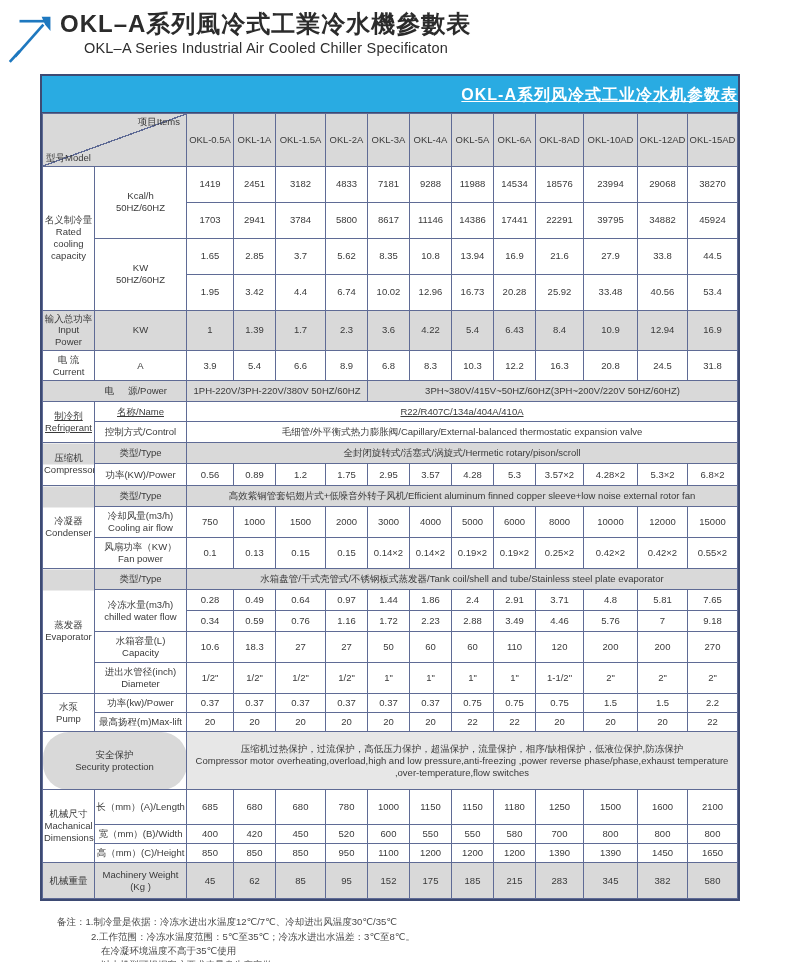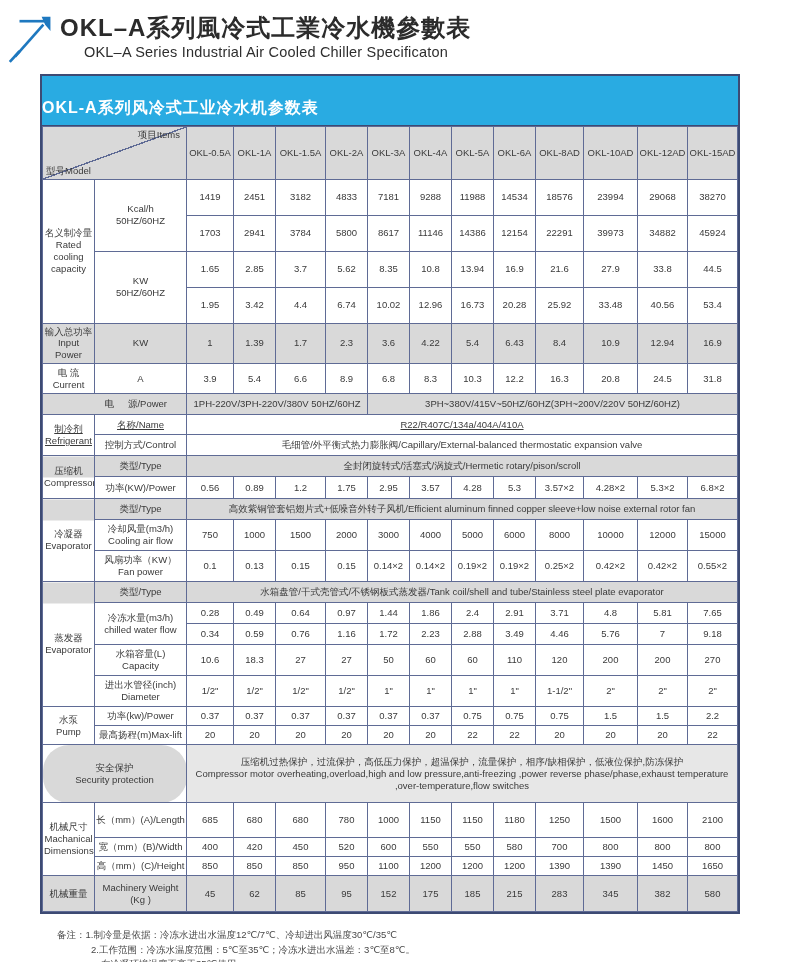--- a/index.html
+++ b/index.html
@@ -6,30 +6,30 @@
     --banner:#29abe2; --gray:#d9d9d9; --gray2:#e7e7e7;
     --bd:#5f6b95; --bdd:#3d4a73; --logo:#1e78bf; --ink:#3a3a3a;
   }
   *{box-sizing:border-box;margin:0;padding:0;}
   body{
     width:789px;height:962px;background:#fff;overflow:hidden;
     font-family:"Liberation Sans","DejaVu Sans",sans-serif;color:var(--ink);
   }
   .page{padding:6px 0 0 0;}
   
-  .doc-header{display:flex;align-items:center;padding:4px 0 6px 8px;}
+  .doc-header{display:flex;align-items:flex-start;padding:4px 0 6px 8px;}
   .logo{width:46px;height:52px;flex:0 0 46px;margin-top:2px;}
   .titles{padding-left:6px;}
   .title-zh{font-size:24px;font-weight:bold;color:#2b2b2b;letter-spacing:1px;line-height:1.15;}
   .title-en{font-size:14.5px;color:#2e2e2e;margin-top:2px;letter-spacing:.2px;margin-left:24px;}
   
   .table-wrap{margin:4px 40px 0 40px;border:2px solid var(--bdd);width:700px;}
   .banner{
-    background:var(--banner);color:#fff;text-align:left;font-size:16px;font-weight:bold;
-    padding:22px 0 6px 0;letter-spacing:1px;border-bottom:1px solid var(--bdd);
+    background:var(--banner);color:#fff;text-align:right;font-size:16px;font-weight:bold;
+    padding:9px 0 6px 0;letter-spacing:1px;border-bottom:1px solid var(--bdd);text-decoration:underline;
   }
   table.spec{border-collapse:collapse;width:100%;table-layout:fixed;}
   table.spec td,table.spec th{
     border:1px solid var(--bd);font-size:9.5px;text-align:center;vertical-align:middle;
     padding:2px 1px;white-space:pre-line;line-height:1.25;font-weight:normal;color:var(--ink);
     overflow:hidden;
   }
   tr.gray td,tr.gray th{background:var(--gray);}
   table.spec th{background:var(--gray);font-size:9.5px;}
   td.sec{font-size:9.5px;}
@@ -131,23 +131,23 @@
             <td class="val">38270</td>
           </tr>
           <tr style="height: 36px;">
             <td class="val">1703</td>
             <td class="val">2941</td>
             <td class="val">3784</td>
             <td class="val">5800</td>
             <td class="val">8617</td>
             <td class="val">11146</td>
             <td class="val">14386</td>
-            <td class="val">12154</td>
+            <td class="val">17441</td>
             <td class="val">22291</td>
-            <td class="val">39973</td>
+            <td class="val">39795</td>
             <td class="val">34882</td>
             <td class="val">45924</td>
           </tr>
           <tr style="height: 36px;">
             <td rowspan="2" class="item">KW
 50HZ/60HZ</td>
             <td class="val">1.65</td>
             <td class="val">2.85</td>
             <td class="val">3.7</td>
             <td class="val">5.62</td>
@@ -239,21 +239,21 @@
             <td class="val">3.57</td>
             <td class="val">4.28</td>
             <td class="val">5.3</td>
             <td class="val">3.57×2</td>
             <td class="val">4.28×2</td>
             <td class="val">5.3×2</td>
             <td class="val">6.8×2</td>
           </tr>
           <tr class="gray" style="height: 21px;">
             <td rowspan="3" class="sec grad">冷凝器
-Evaporator</td>
+Condenser</td>
             <td class="item">类型/Type</td>
             <td colspan="12" class="wide">高效紫铜管套铝翅片式+低噪音外转子风机/Efficient aluminum finned copper sleeve+low noise external rotor fan</td>
           </tr>
           <tr style="height: 31px;">
             <td class="item">冷却风量(m3/h)
 Cooling air flow</td>
             <td class="val">750</td>
             <td class="val">1000</td>
             <td class="val">1500</td>
             <td class="val">2000</td>

